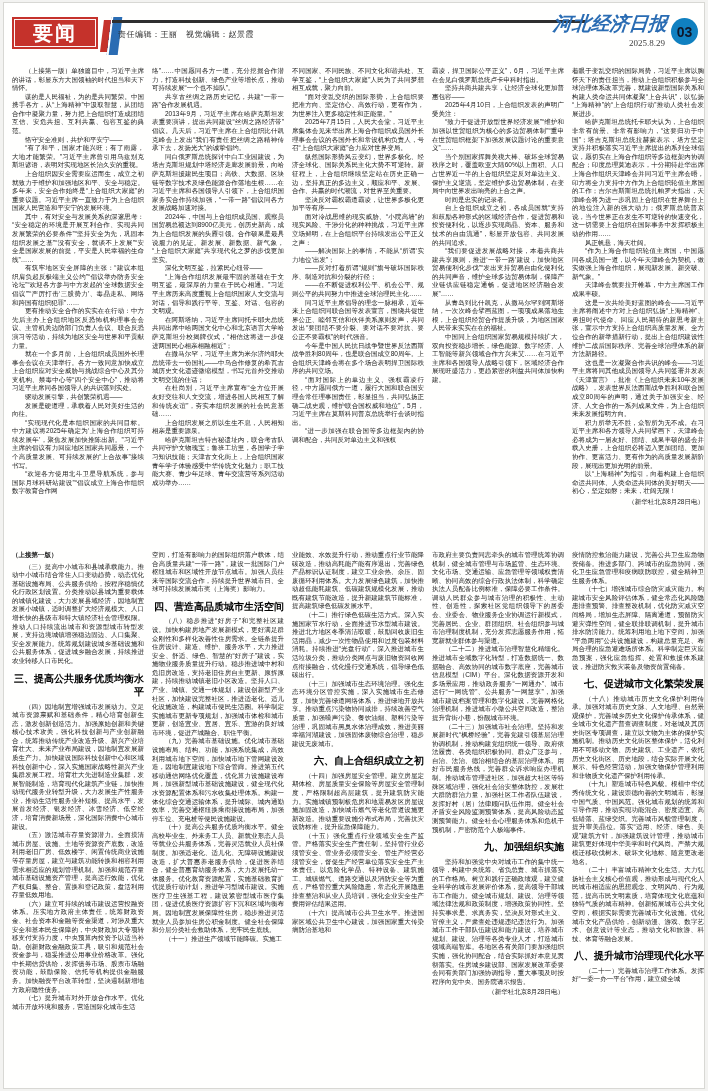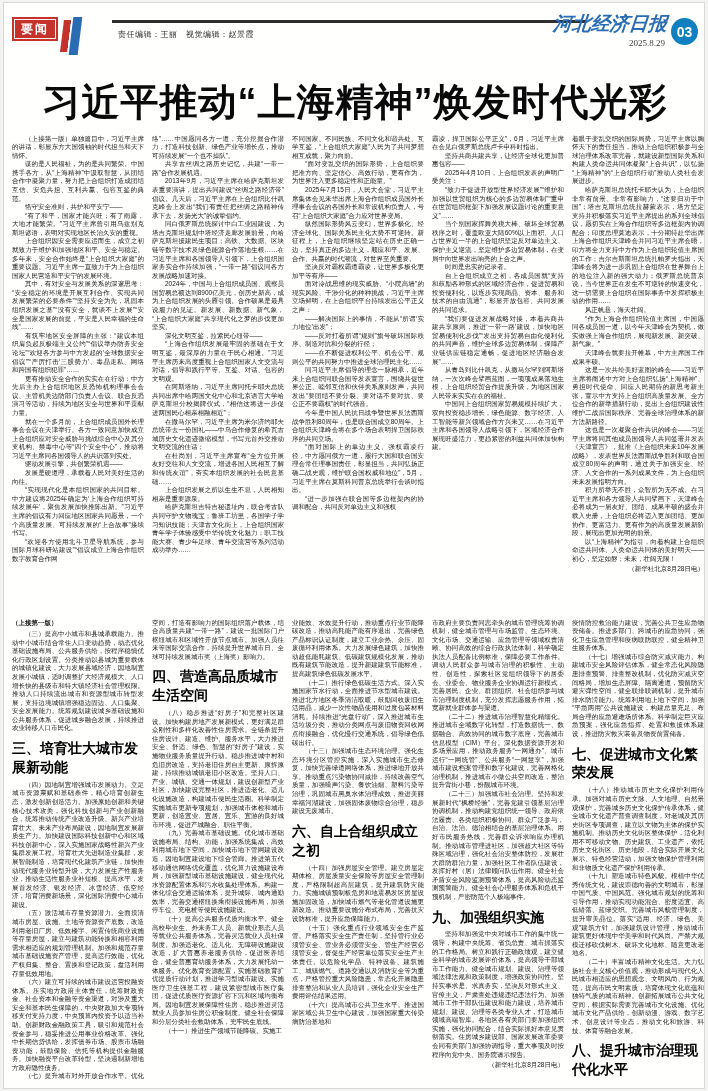--- a/index.html
+++ b/index.html
@@ -14,53 +14,53 @@
     width:702px;height:1087px;margin:2px auto 0;
     background:#fffffe;border:1px solid #d8d8d4;
     padding:8px 6px 0 8px;
     color:var(--ink,#161616);
   }
   
   .masthead{position:relative;height:56px;}
   .tab{position:absolute;left:0;top:6px;display:flex;align-items:flex-start;}
   .tab-box{background:var(--tab-red,#c5322b);padding:2px;}
   .tab-box .inner{display:block;border:1px solid rgba(255,255,255,.95);color:#fff;
-    font-size:12px;font-weight:700;padding:3px 6px;letter-spacing:2px;line-height:1;}
+    font-size:20px;font-weight:700;padding:3px 18px;letter-spacing:2px;line-height:1;}
   .tab-ribbon{position:relative;width:20px;height:38px;margin-left:3px;}
   .tab-ribbon .rb1{position:absolute;left:1px;top:3px;width:8px;height:32px;
     background:var(--tab-red,#c5322b);transform:skewX(-7deg);}
   .tab-ribbon .rb2{position:absolute;left:8px;top:0;width:11px;height:38px;
     background:var(--brand-blue,#2a6cb3);transform:skewX(-7deg);box-shadow:inset 2px 0 0 #fff;}
   .rule{position:absolute;left:100px;right:112px;top:9px;height:3px;background:var(--rule-dark,#2f2f2f);}
   .editors{position:absolute;left:106px;top:18px;font-size:8px;color:#2b2b2b;letter-spacing:.5px;font-family:Liberation Serif, serif;}
   .brand{position:absolute;right:0;top:0;width:150px;height:56px;text-align:right;}
   .brand-name{font-family:"Liberation Serif","DejaVu Serif",serif;font-style:italic;font-weight:700;
     font-size:19px;color:var(--brand-blue,#2a6cb3);white-space:nowrap;margin-right:31px;transform:skewX(-5deg);}
   .page-badge{position:absolute;right:0;top:7px;width:27px;height:27px;border-radius:50%;
-    background:var(--badge-blue,#1080c0);color:#ffffff;font-size:14px;font-weight:700;
+    background:var(--badge-blue,#1080c0);color:#0f172a;font-size:14px;font-weight:700;
     display:flex;align-items:center;justify-content:center;}
   .mast-date{font-size:9px;color:#3f3f3f;margin-right:33px;margin-top:1px;font-family:Liberation Serif, serif;}
   
   .headline{
     margin:12px 0 8px;text-align:center;
     font-size:38px;line-height:1.25;font-weight:900;color:#0a0a0a;letter-spacing:1px;
   }
   
   .article{margin:0;}
   .cols{display:flex;gap:8px;}
   .col{width:132px;flex:0 0 132px;overflow:hidden;text-align:justify;
     font-size:6.5px;line-height:1.32;color:#181818;}
   .article-top .col{height:472px;}
   .article-bottom{margin-top:12px;}
   .article-bottom .col{height:462px;}
   .b-p{margin:0;text-indent:2em;}
   .b-pc{margin:0;}
   .b-note{margin:0 0 3px;font-weight:700;}
   .b-sign{margin:2px 0 0;text-align:right;}
-  .b-h{margin:6px 0 4px;text-align:left;font-size:14px;line-height:1.35;font-weight:700;text-indent:0;color:#000;}
+  .b-h{margin:6px 0 4px;text-align:right;font-size:10px;line-height:1.35;font-weight:700;text-indent:0;color:#000;}
   .b-hq{margin:7px 1px 5px;text-align:center;font-size:11px;line-height:1.45;font-weight:700;text-indent:0;color:#000;}
 </style>
 </head>
 <body>
 
 <div class="page">
 
   <header class="masthead">
     <div class="tab">
       <div class="tab-box">
@@ -73,21 +73,20 @@
     </div>
     <div class="rule"></div>
     <div class="editors">责任编辑：王丽　视觉编辑：赵景霞</div>
     <div class="brand">
       <div class="brand-name">河北经济日报</div>
       <div class="mast-date">2025.8.29</div>
       <div class="page-badge">03</div>
     </div>
   </header>
 
-  <h1 class="headline">习近平推动“上海精神”焕发时代光彩</h1>
 
   <section class="article article-top">
     <div class="cols">
         <div class="col">
           <p class="b-p">（上接第一版）单独篇目中，习近平主席的讲话，彰显东方大国领袖的时代担当和天下情怀。</p>
           <p class="b-p">谋的是人民福祉，为的是共同繁荣。中国携手各方，从“上海精神”中汲取智慧，从团结合作中凝聚力量，努力把上合组织打造成团结互信、安危共担、互利共赢、包容互鉴的典范。</p>
           <p class="b-p">恪守安全准则，共护和平安宁——</p>
           <p class="b-p">“有了和平，国家才能兴旺；有了雨露，大地才能繁荣。”习近平主席曾引用乌兹别克斯坦谚语，表明对实现地区长治久安的重视。</p>
           <p class="b-p">上合组织因安全需要应运而生，成立之初就致力于维护和加强地区和平、安全与稳定。多年来，安全合作始终是“上合组织大家庭”的重要议题。习近平主席一直致力于为上合组织国家人民营造和平安宁的发展环境。</p>
           <p class="b-p">其中，有对安全与发展关系的深邃思考：“安全稳定的环境是开展互利合作、实现共同发展繁荣的必要条件”“坚持安全为先，巩固本组织发展之基”“没有安全，就谈不上发展”“安全是国家发展的前提，平安是人民幸福的生命线”……</p>
@@ -153,21 +152,21 @@
           <p class="b-sign">（新华社北京8月28日电）</p>
         </div>
       </div>
   </section>
 
   <section class="article article-bottom">
     <div class="cols">
         <div class="col">
           <p class="b-note">（上接第一版）</p>
           <p class="b-p">（三）提高中小城市和县城承载能力。推动中小城市结合常住人口变动趋势，动态优化基础设施布局、公共服务供给，按程序稳慎优化行政区划设置。分类推动以县城为重要载体的城镇化建设，大力发展县域经济，因地制宜发展小城镇，适时调整扩大经济规模大、人口增长快的县级市和特大镇经济社会管理权限。推动人口持续流出城市和资源型城市转型发展，支持边境城镇增强稳边固边、人口集聚、安全发展能力。统筹规划建设城乡基础设施和公共服务体系，促进城乡融合发展，持续推进农业转移人口市民化。</p>
-          <h3 class="b-h">三、培育壮大城市发展新动能</h3>
+          <h3 class="b-h">三、提高公共服务优质均衡水平</h3>
           <p class="b-p">（四）因地制宜增强城市发展动力。立足城市资源禀赋和基础条件，精心培育创新生态，激发创新创造活力。加强原始创新和关键核心技术攻关，强化科技创新与产业创新融合，统筹推动传统产业改造升级、新兴产业培育壮大、未来产业布局建设，因地制宜发展新质生产力。加快建设国际科技创新中心和区域科技创新中心，深入实施国家战略性新兴产业集群发展工程。培育壮大先进制造业集群，发展智能制造，培育现代化建筑产业链，加快推动现代服务业转型升级，大力发展生产性服务业，推动生活性服务业补短板、提高水平，发展首发经济、银发经济、冰雪经济、低空经济，培育消费新场景，深化国际消费中心城市建设。</p>
           <p class="b-p">（五）激活城市存量资源潜力。全面摸清城市房屋、设施、土地等资源资产底数，改造利用老旧厂房、低效楼宇、闲置传统商业设施等存量房屋，建立与建筑功能转换和相容利用需求相适应的规划管理机制。加强和规范存量城市基础设施资产管理，提高运行效能，优化产权归集、整合、置换和登记政策，盘活利用存量低效用地。</p>
           <p class="b-p">（六）建立可持续的城市建设运营投融资体系。压实地方政府主体责任，统筹财政资金、社会资本和金融等资金渠道，对涉及重大安全和基本民生保障的，中央财政加大专项转移支付支持力度，中央预算内投资予以适当补助。创新财政金融政策工具，吸引和规范社会资金参与，稳妥推进公用事业价格改革。强化中长期信贷供给，发挥债券市场、股票市场融资功能，鼓励保险、信托等机构提供金融服务。加快融资平台改革转型，坚决遏制新增地方政府隐性债务。</p>
           <p class="b-p">（七）提升城市对外开放合作水平。优化城市开放环境和服务，营造国际化城市生活</p>
         </div>
         <div class="col">
           <p class="b-pc">空间，打造有影响力的国际组织落户载体，结合高质量共建“一带一路”，建设一批国际门户枢纽城市和区域性开放节点城市。加强人员往来等国际交流合作，持续提升世界城市日、全球可持续发展城市奖（上海奖）影响力。</p>
           <h3 class="b-h">四、营造高品质城市生活空间</h3>
           <p class="b-p">（八）稳步推进“好房子”和完整社区建设。加快构建房地产发展新模式，更好满足群众刚性和多样化改善性住房需求。全链条提升住房设计、建造、维护、服务水平，大力推进安全、舒适、绿色、智慧的“好房子”建设，实施物业服务质量提升行动。稳步推进城中村和危旧房改造，支持老旧住房自主更新、原拆原建，持续推动城镇老旧小区改造。坚持人口、产业、城镇、交通一体规划，建设创新型产业社区，加快建设完整社区，推进适老化、适儿化设施改造，构建城市便民生活圈。科学制定实施城市更新专项规划，加强城市体检和城市更新，创造宜业、宜居、宜乐、宜游的良好城市环境，促进产城融合、职住平衡。</p>
           <p class="b-p">（九）完善城市基础设施。优化城市基础设施布局、结构、功能，加强系统集成，高效利用城市地下空间，加快城市地下管网建设改造，因地制宜建设地下综合管廊。推进第五代移动通信网络优化覆盖，优化算力设施建设布局，加强新型城市基础设施建设，健全现代化水资源配置体系和污水收集处理体系。构建一体化综合交通运输体系，提升城际、城内通勤效率，完善交通枢纽换乘衔接设施布局，加强停车位、充电桩等便民设施建设。</p>

